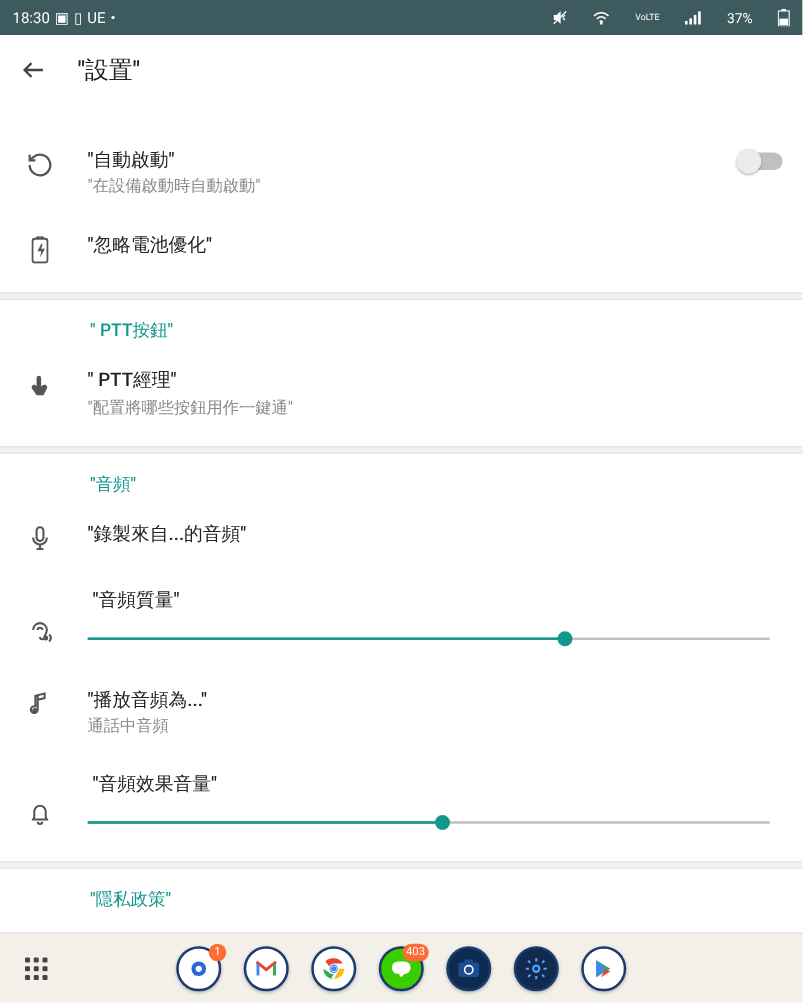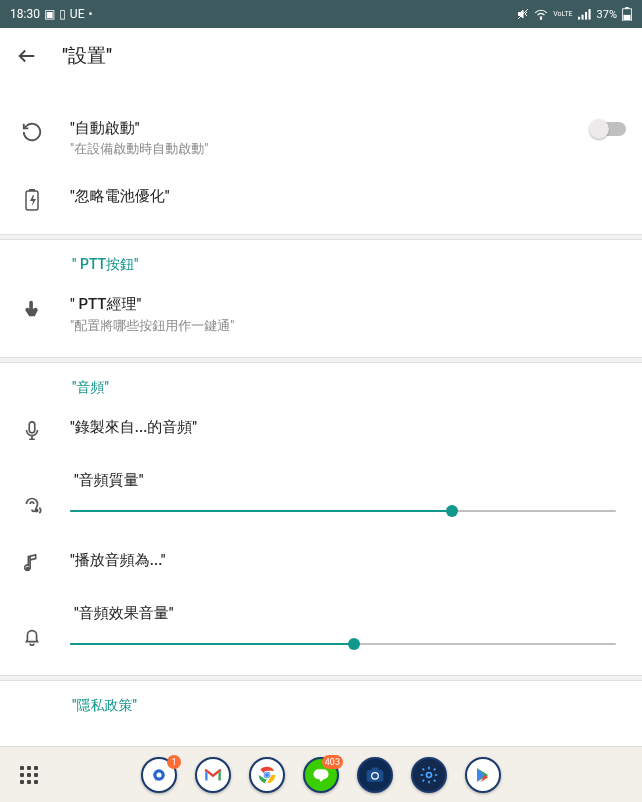--- a/index.html
+++ b/index.html
@@ -22,21 +22,21 @@
     height: 28px;
     background: #3d5a5e;
     color: #fff;
     display: flex;
     align-items: center;
     justify-content: space-between;
     padding: 0 10px;
     font-size: 12px;
   }
   .status-left { display: flex; align-items: center; gap: 4px; }
-  .status-right { display: flex; align-items: center; gap: 5px; }
+  .status-right { display: flex; align-items: center; gap: 20px; }
   .status-right span { font-size: 11px; }
 
   
   .app-bar {
     height: 56px;
     background: #fff;
     display: flex;
     align-items: center;
     padding: 0 16px;
     gap: 24px;
@@ -376,20 +376,21 @@
 
     <div class="row" style="padding-top:22px">
       <div class="icon-col">
         <svg width="20" height="22" viewBox="0 0 20 24" fill="#555">
             <path d="M8 4v12a3 3 0 1 1-2-2.8V4l8-2v4l-6 1.5" fill="none" stroke="#555" stroke-width="1.8"></path>
             <circle cx="5.5" cy="17" r="2.3"></circle>
           </svg>
       </div>
       <div class="text-col">
         <div class="primary">"播放音頻為..."</div>
+        <div class="secondary">通話中音頻</div>
       </div>
     </div>
 
     <div class="slider-row">
       <div class="icon-col" style="align-self:flex-end;margin-bottom:-4px">
         <svg width="22" height="22" viewBox="0 0 24 24" fill="none" stroke="#555" stroke-width="1.8">
             <path d="M6 17h12l-1-2V10a5 5 0 0 0-10 0v5l-1 2zM10 19a2 2 0 0 0 4 0"></path>
           </svg>
       </div>
       <div class="slider-wrap">

